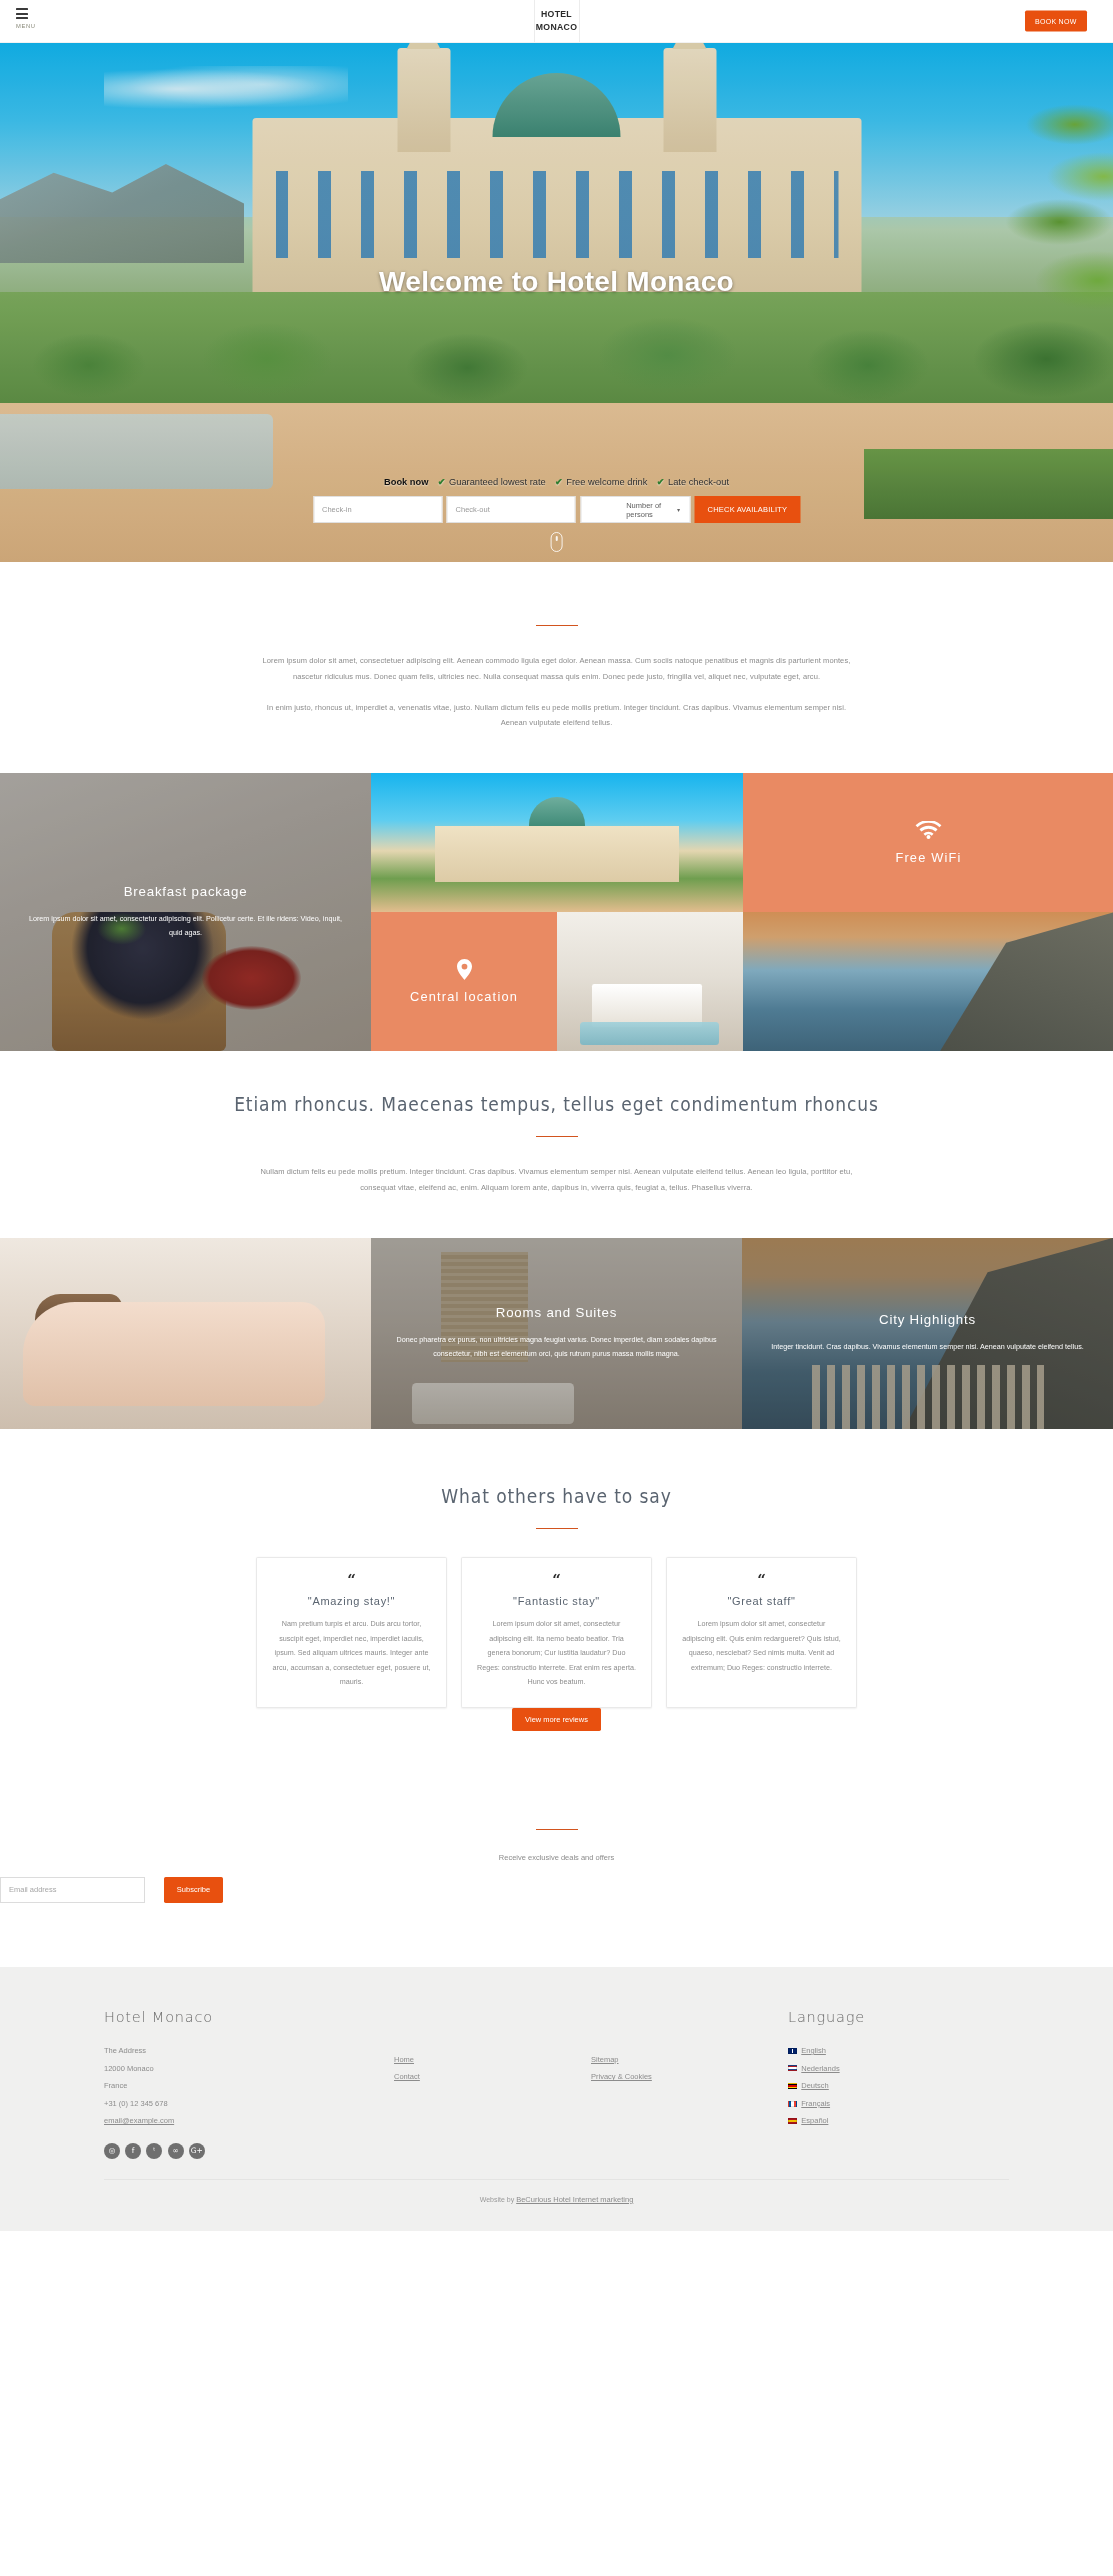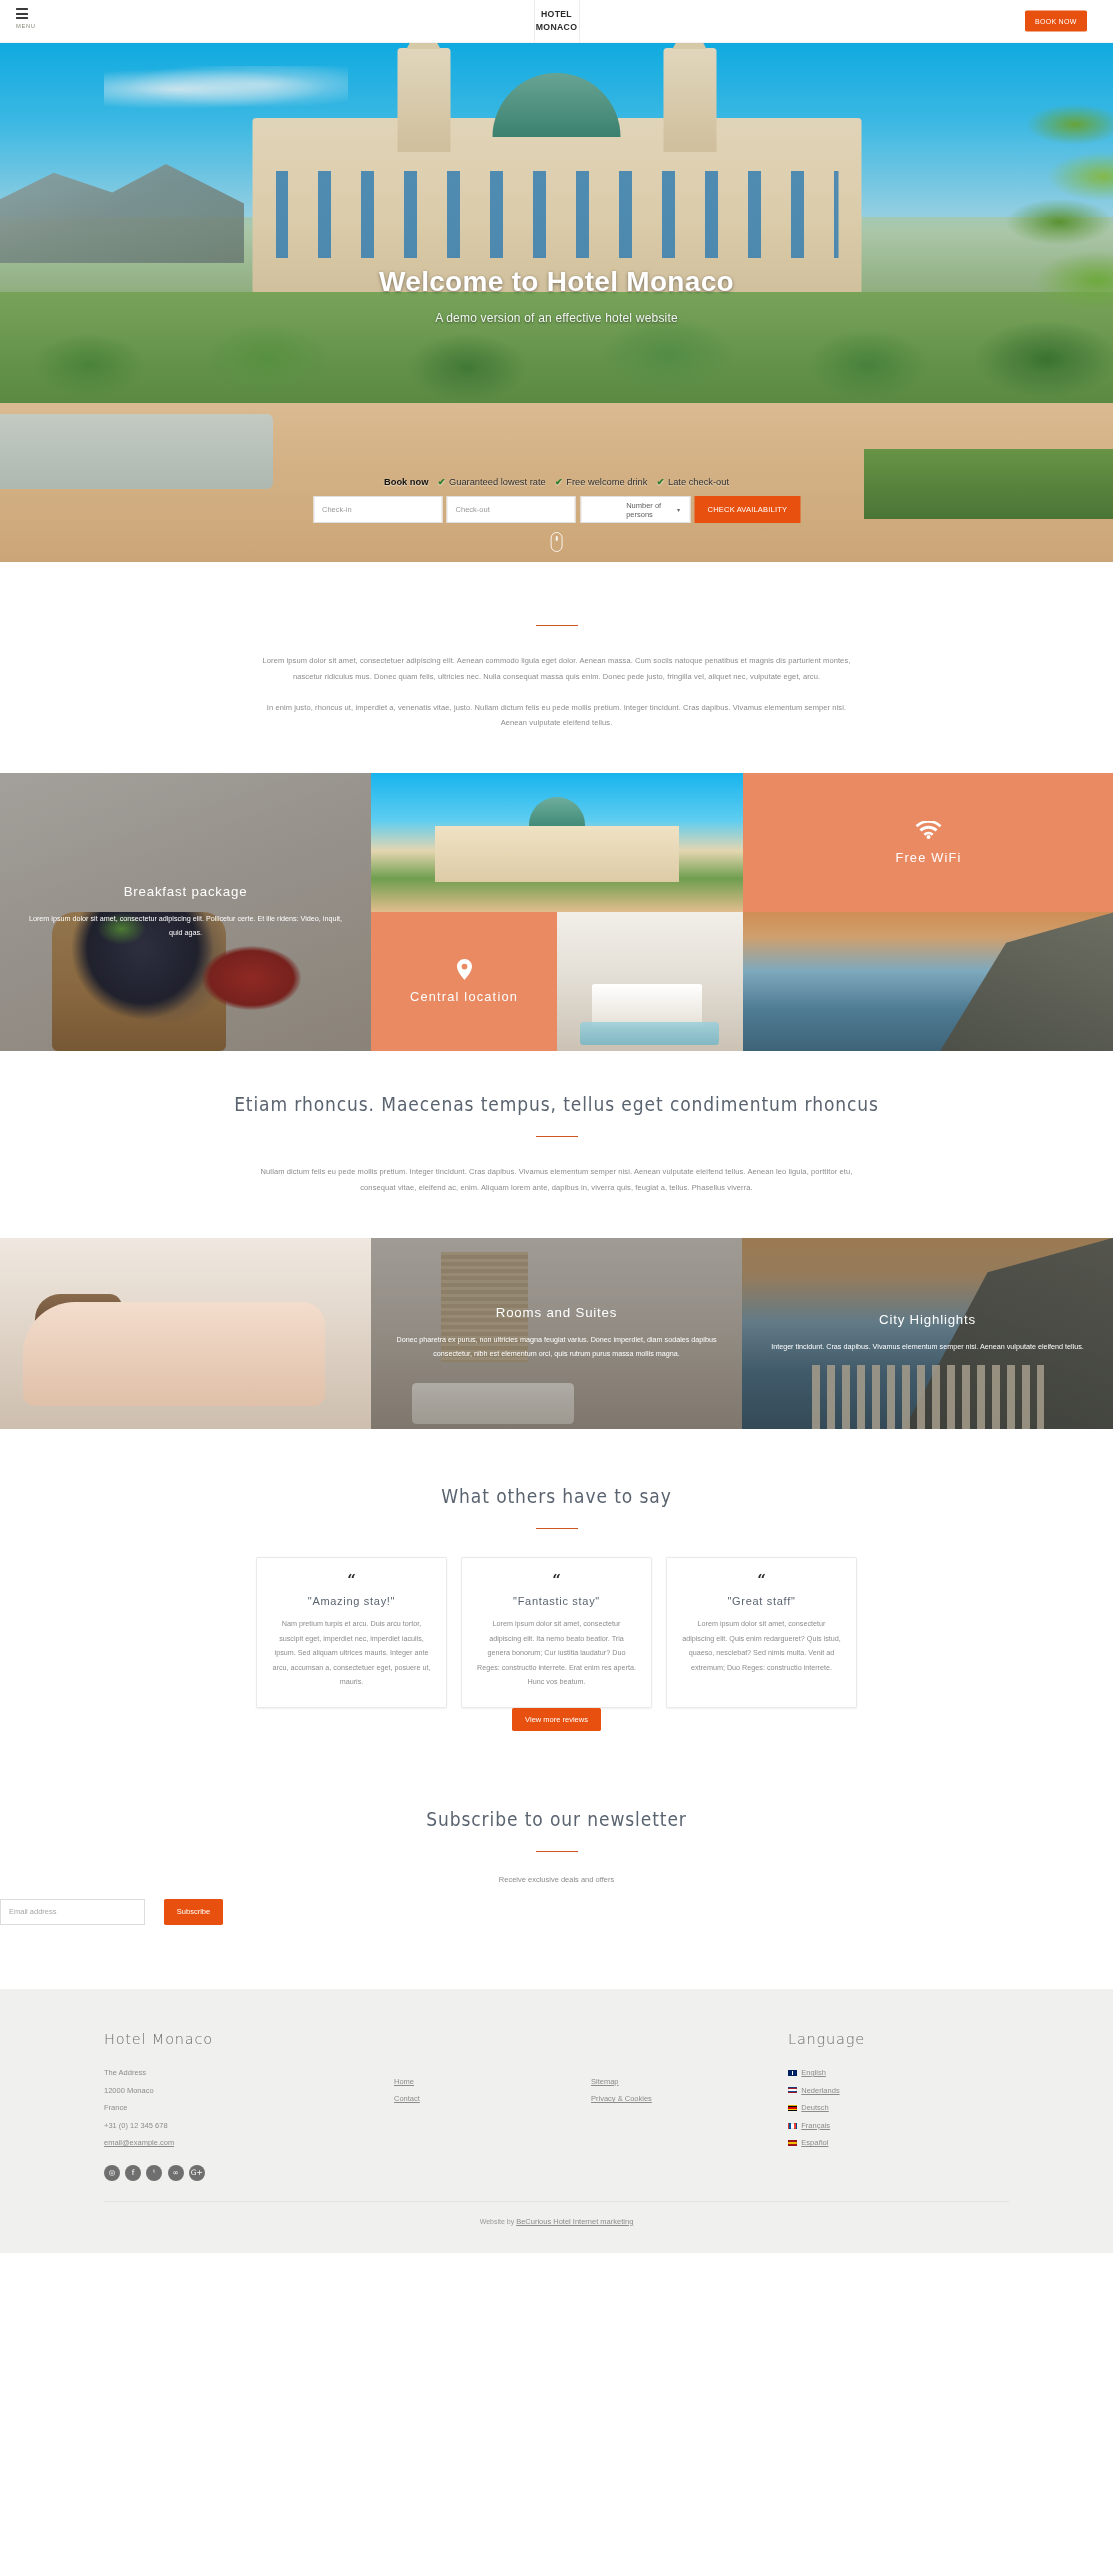--- a/index.html
+++ b/index.html
@@ -381,21 +381,20 @@
     </div>
     <div class="greenbelt"></div>
     <div class="palms"></div>
     <div class="plaza"></div>
     <div class="pool"></div>
     <div class="hedge"></div>
     <div class="hero-overlay"></div>
 
     <div class="hero-text">
       <div class="hero-title">Welcome to Hotel Monaco</div>
-      <div class="hero-sub">A demo version of an effective hotel website</div>
     </div>
 
     <div class="booking-bar">
       <div class="booking-usps">
         <span class="bk-now">Book now</span>
         <span class="usp">
           <span class="check">✔</span>
           <span>Guaranteed lowest rate</span>
         </span>
         <span class="usp">
@@ -521,21 +520,20 @@
         <div class="review-title">"Great staff"</div>
         <div class="review-body">Lorem ipsum dolor sit amet, consectetur adipiscing elit. Quis enim redargueret? Quis istud, quaeso, nesciebat? Sed nimis multa. Venit ad extremum; Duo Reges: constructio interrete.</div>
       </div>
     </div>
     <div class="reviews-cta">
       <button class="btn-orange">View more reviews</button>
     </div>
   </div>
 
   <div class="section" style="padding-top:35px;padding-bottom:64px;">
-    <h2 class="sec-title">Subscribe to our newsletter</h2>
     <div class="rule"></div>
     <div class="newsletter-sub">Receive exclusive deals and offers</div>
     <div class="newsletter-form">
       <input type="text" placeholder="Email address" style="">
       <button class="btn-orange">Subscribe</button>
     </div>
   </div>
 
   <div class="footer">
     <div class="footer-inner">

